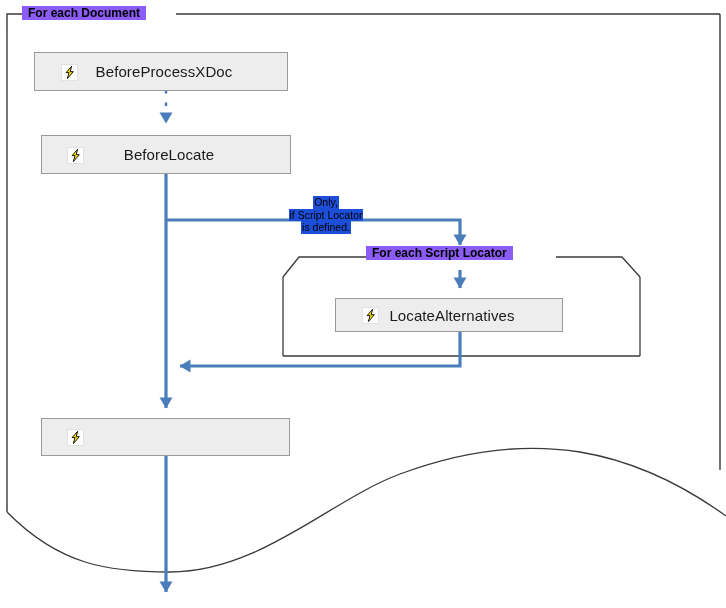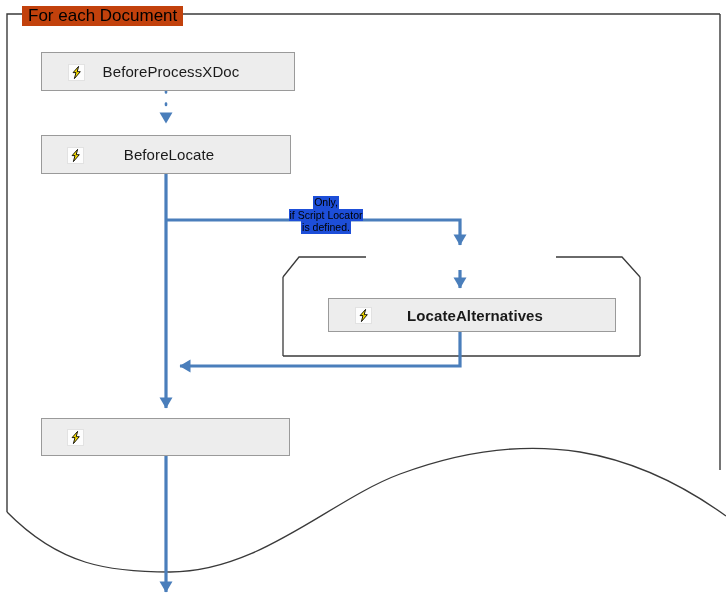--- a/index.html
+++ b/index.html
@@ -34,37 +34,37 @@
   .event-box .box-label{
     width:100%;
     text-align:center;
     font-size:15px;
     color:#1a1a1a;
     letter-spacing:0.1px;
     padding-left:6px;
     box-sizing:border-box;
   }
 
-  #box-before-process{ left:41px; top:52px;  width:254px; height:39px; }
+  #box-before-process{ left:34px; top:52px;  width:254px; height:39px; }
   #box-before-locate { left:41px; top:135px; width:250px; height:39px; }
   #box-after-locate  { left:41px; top:418px; width:249px; height:38px; }
-  #box-locate-alt    { left:328px;top:298px; width:288px; height:34px;font-weight:bold; }
+  #box-locate-alt    { left:335px;top:298px; width:228px; height:34px; }
 
   #box-before-process .bolt-icon{ left:26px; top:11px; }
   #box-before-locate  .bolt-icon{ left:25px; top:11px; }
   #box-after-locate   .bolt-icon{ left:25px; top:10px; }
   #box-locate-alt     .bolt-icon{ left:26px; top:8px;  }
 
   
   .group-label{
     position:absolute;
-    font-size:17px;
-    font-weight:normal;
+    font-size:12px;
+    font-weight:bold;
     color:#000000;
-    background:#c2410c;
+    background:#8b5cf6;
     padding:0 6px;
     white-space:nowrap;
     z-index:4;
   }
   #label-document{ left:22px; top:6px; }
   #label-script-locator{ left:366px; top:246px; }
 
   
   #edge-note{
     position:absolute;
@@ -133,20 +133,21 @@
       <path d="M460,332 L460,366 L180,366" stroke-width="3.2" marker-end="url(#arrowLeft)"></path>
 
       <path d="M166,366 L166,408" stroke-width="3.2" marker-end="url(#arrowDown)"></path>
 
       <path d="M166,456 L166,592" stroke-width="3.2" marker-end="url(#arrowDown)"></path>
     </g>
   </svg>
 
   <div class="group-label" id="label-document">For each Document</div>
 
+  <div class="group-label" id="label-script-locator">For each Script Locator</div>
 
   <div id="edge-note">
     <span>Only,</span><br>
     <span>if Script Locator</span><br>
     <span>is defined.</span>
   </div>
 
   <div class="event-box" id="box-before-process">
     <span class="bolt-icon">
       <svg width="12" height="13" viewBox="0 0 12 13" xmlns="http://www.w3.org/2000/svg">

